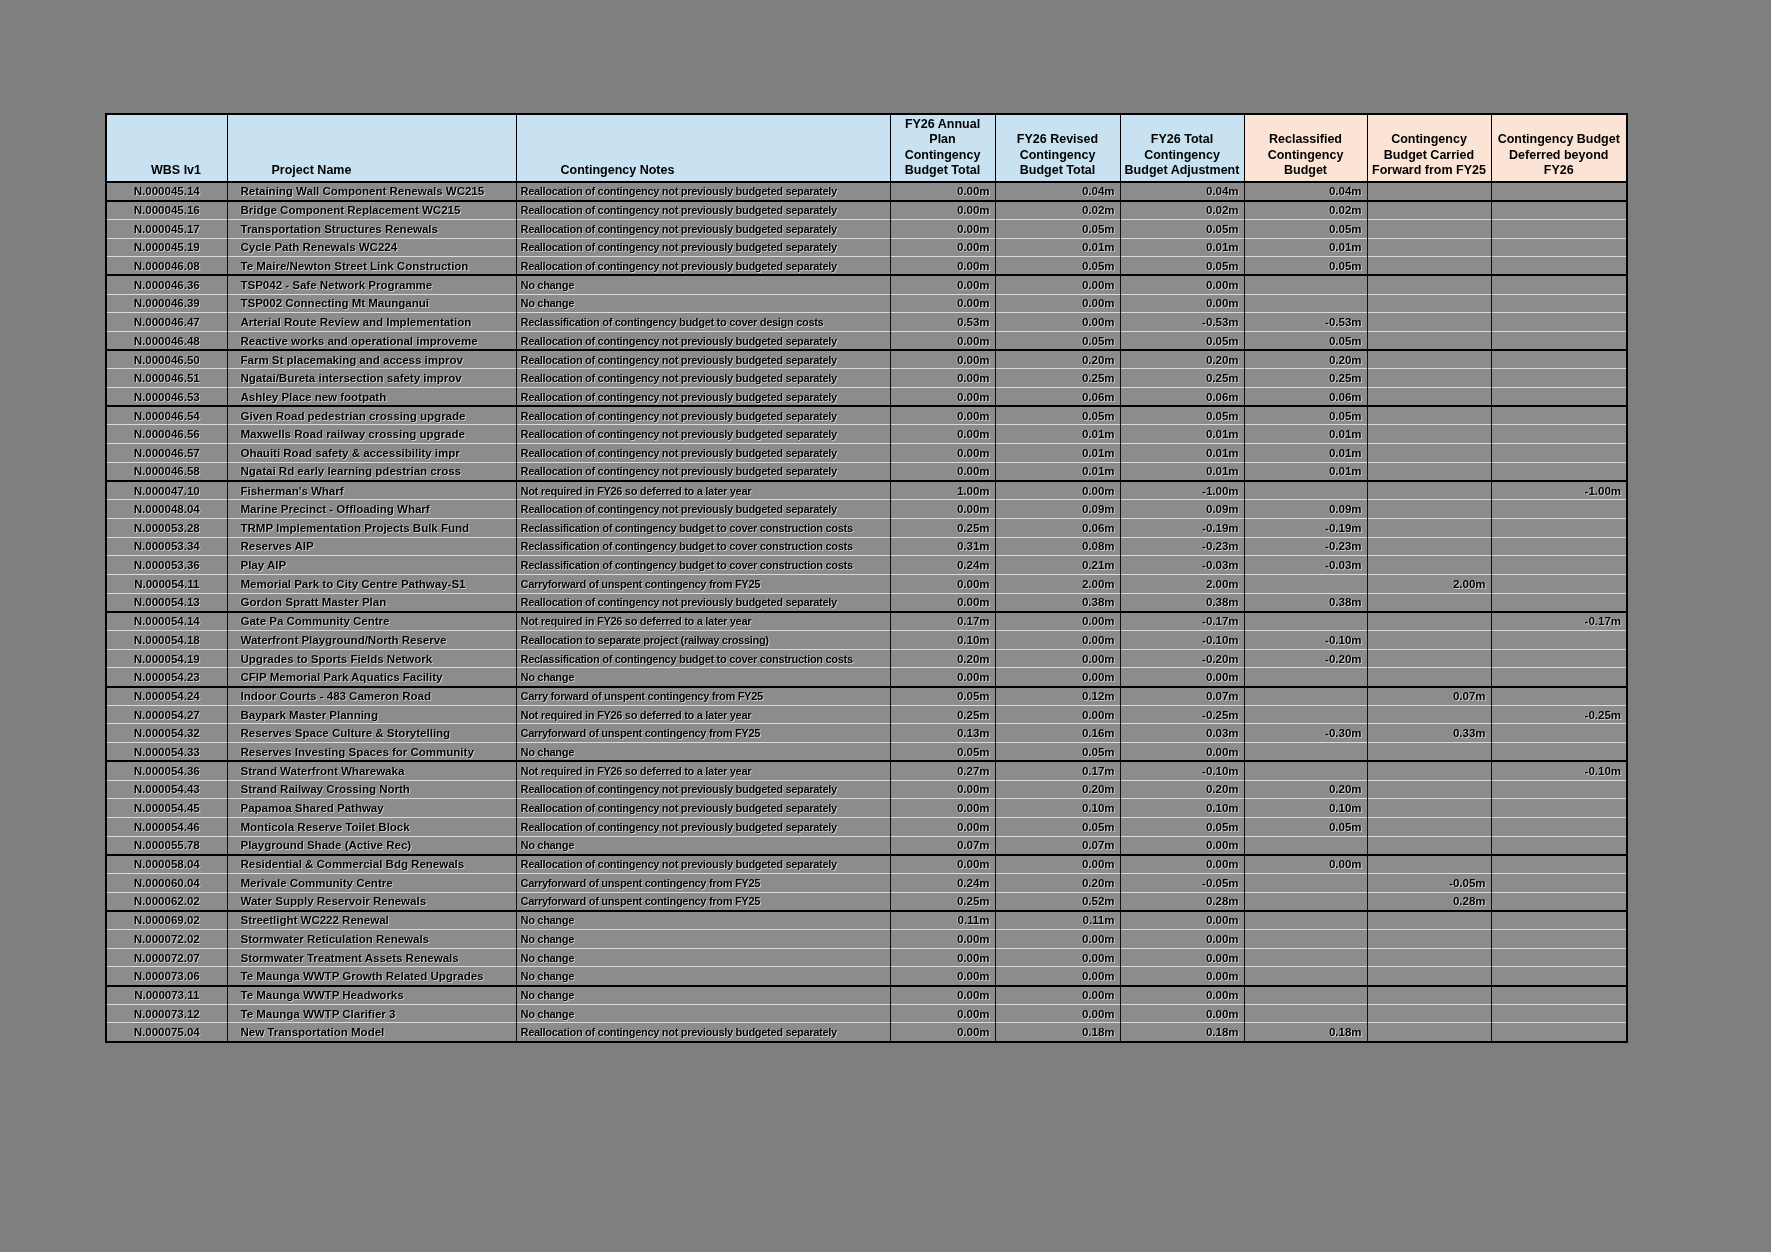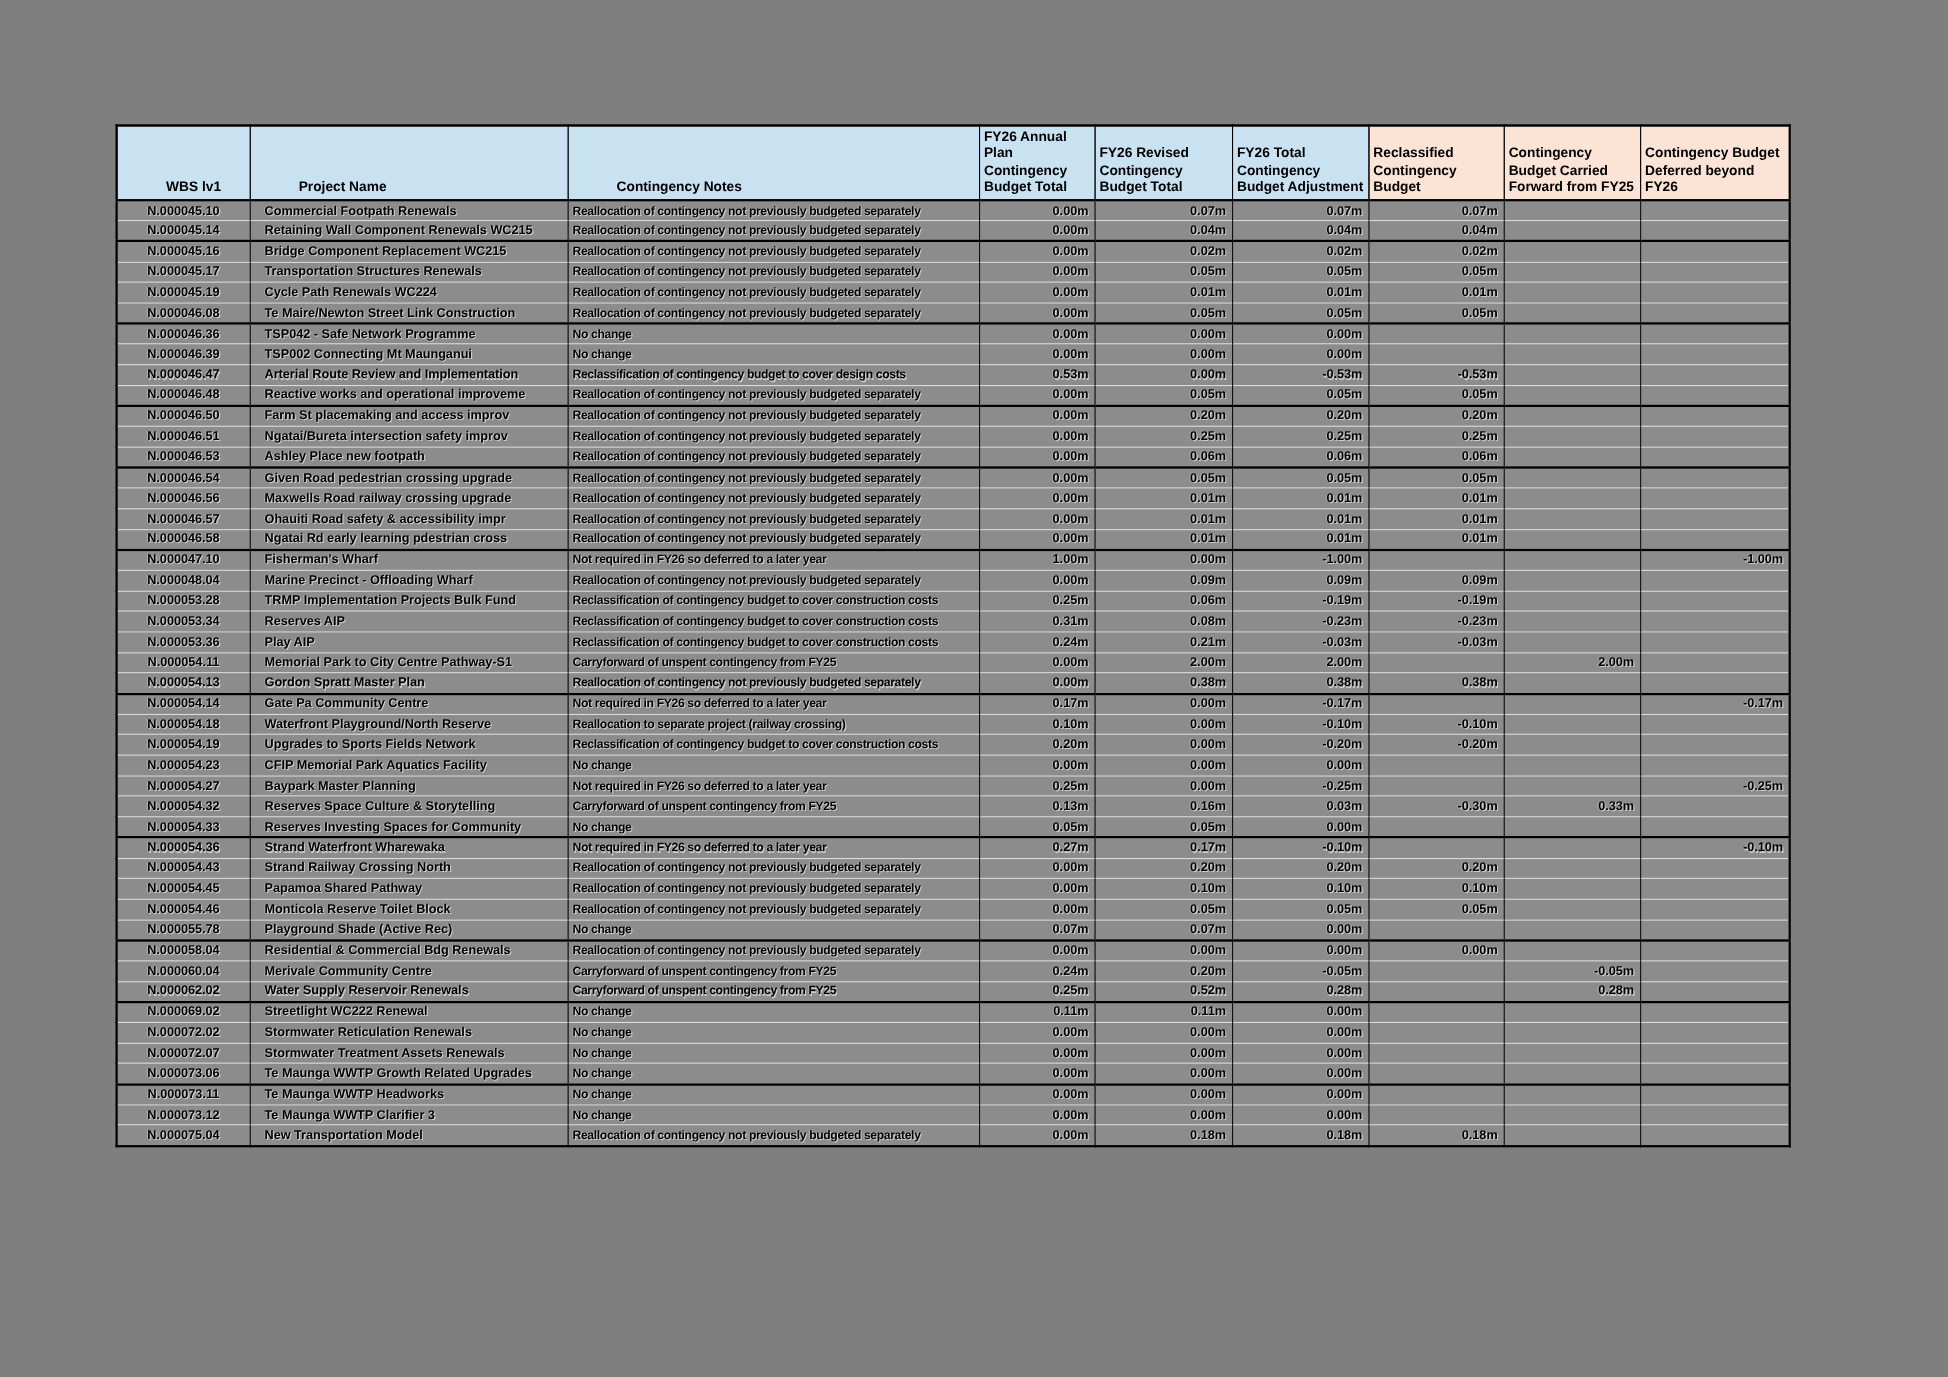--- a/index.html
+++ b/index.html
@@ -45,21 +45,21 @@
     color:#000;
     padding:2px 4px 3px 4px;
     border-left:1px solid #000;
     border-bottom:2px solid #000;
     line-height:1.22;
     overflow:hidden;
   }
   thead th:nth-child(-n+6){background:var(--header-blue);}
   thead th:nth-child(n+7){background:var(--header-peach);margin-left:16px;}
   thead th:nth-child(-n+3){text-align:left;padding-left:44px;}
-  thead th:nth-child(n+4){text-align:left;}
+  thead th:nth-child(n+4){text-align:center;}
 
   tbody tr{height:18.7px;}
   td{
     background:var(--row-fill);
     color:#000;
     font-size:11.5px;
     font-weight:bold;
     padding:0 4px;
     border-left:1px solid var(--grid-dark);
     border-top:1px solid var(--grid-light);
@@ -101,31 +101,20 @@
           <th>FY26 Annual Plan Contingency Budget Total</th>
           <th>FY26 Revised Contingency Budget Total</th>
           <th>FY26 Total Contingency Budget Adjustment</th>
           <th>Reclassified Contingency Budget</th>
           <th>Contingency Budget Carried Forward from FY25</th>
           <th>Contingency Budget Deferred beyond FY26</th>
         </tr>
     </thead>
     <tbody id="body-rows">
         <tr>
-          <td class="cell-wbs">N.000045.10</td>
-          <td class="cell-name">Commercial Footpath Renewals</td>
-          <td class="cell-notes">Reallocation of contingency not previously budgeted separately</td>
-          <td class="cell-annual">0.00m</td>
-          <td class="cell-revised">0.07m</td>
-          <td class="cell-adjustment">0.07m</td>
-          <td class="cell-reclassified">0.07m</td>
-          <td class="cell-carried"></td>
-          <td class="cell-deferred"></td>
-        </tr>
-        <tr>
           <td class="cell-wbs">N.000045.14</td>
           <td class="cell-name">Retaining Wall Component Renewals WC215</td>
           <td class="cell-notes">Reallocation of contingency not previously budgeted separately</td>
           <td class="cell-annual">0.00m</td>
           <td class="cell-revised">0.04m</td>
           <td class="cell-adjustment">0.04m</td>
           <td class="cell-reclassified">0.04m</td>
           <td class="cell-carried"></td>
           <td class="cell-deferred"></td>
         </tr>
@@ -406,20 +395,31 @@
         </tr>
         <tr>
           <td class="cell-wbs">N.000054.23</td>
           <td class="cell-name">CFIP Memorial Park Aquatics Facility</td>
           <td class="cell-notes">No change</td>
           <td class="cell-annual">0.00m</td>
           <td class="cell-revised">0.00m</td>
           <td class="cell-adjustment">0.00m</td>
           <td class="cell-reclassified"></td>
           <td class="cell-carried"></td>
+          <td class="cell-deferred"></td>
+        </tr>
+        <tr class="thick-top">
+          <td class="cell-wbs">N.000054.24</td>
+          <td class="cell-name">Indoor Courts - 483 Cameron Road</td>
+          <td class="cell-notes">Carry forward of unspent contingency from FY25</td>
+          <td class="cell-annual">0.05m</td>
+          <td class="cell-revised">0.12m</td>
+          <td class="cell-adjustment">0.07m</td>
+          <td class="cell-reclassified"></td>
+          <td class="cell-carried">0.07m</td>
           <td class="cell-deferred"></td>
         </tr>
         <tr>
           <td class="cell-wbs">N.000054.27</td>
           <td class="cell-name">Baypark Master Planning</td>
           <td class="cell-notes">Not required in FY26 so deferred to a later year</td>
           <td class="cell-annual">0.25m</td>
           <td class="cell-revised">0.00m</td>
           <td class="cell-adjustment">-0.25m</td>
           <td class="cell-reclassified"></td>

